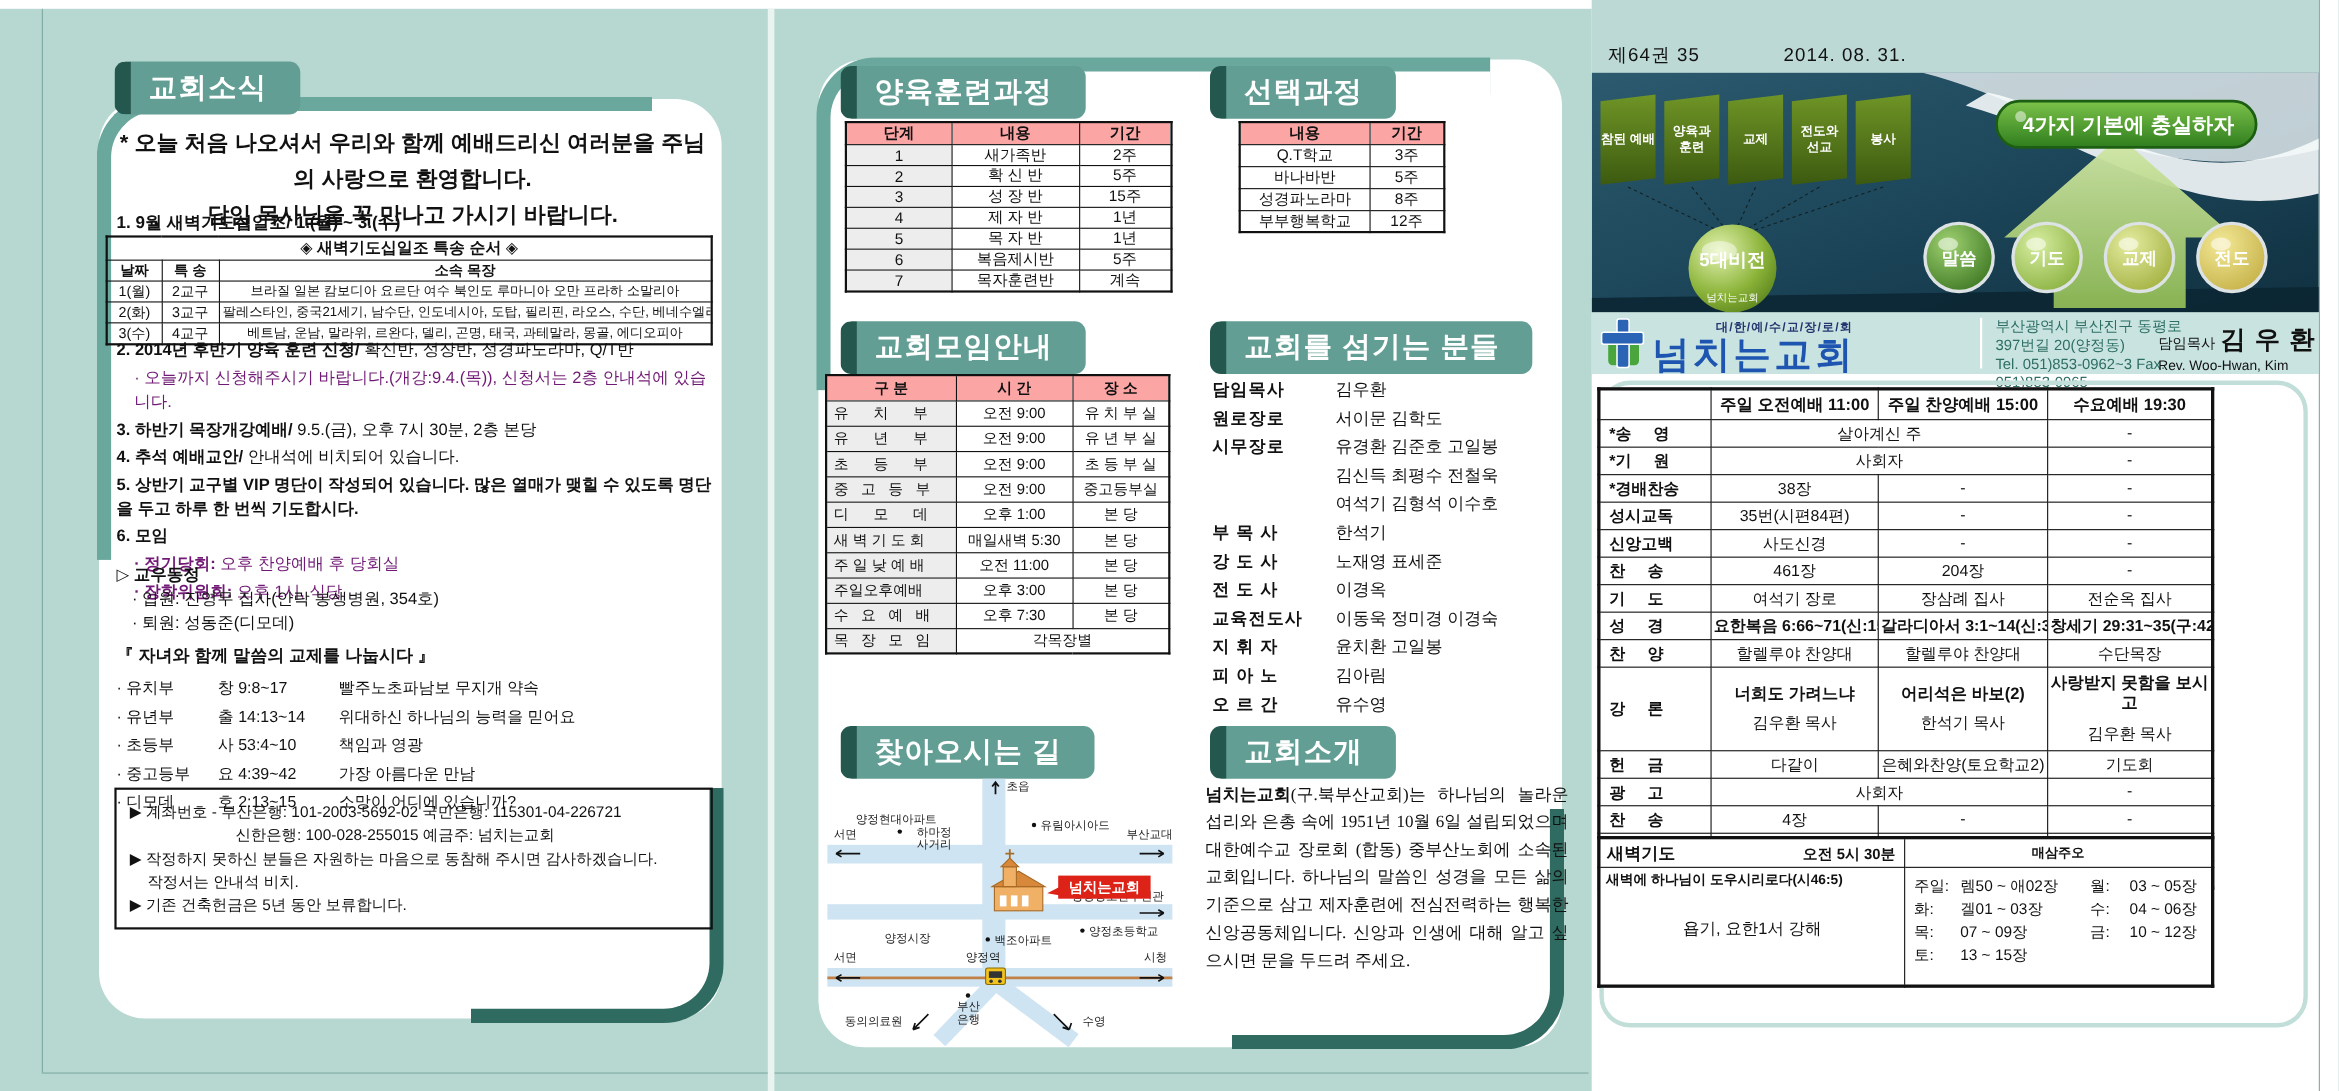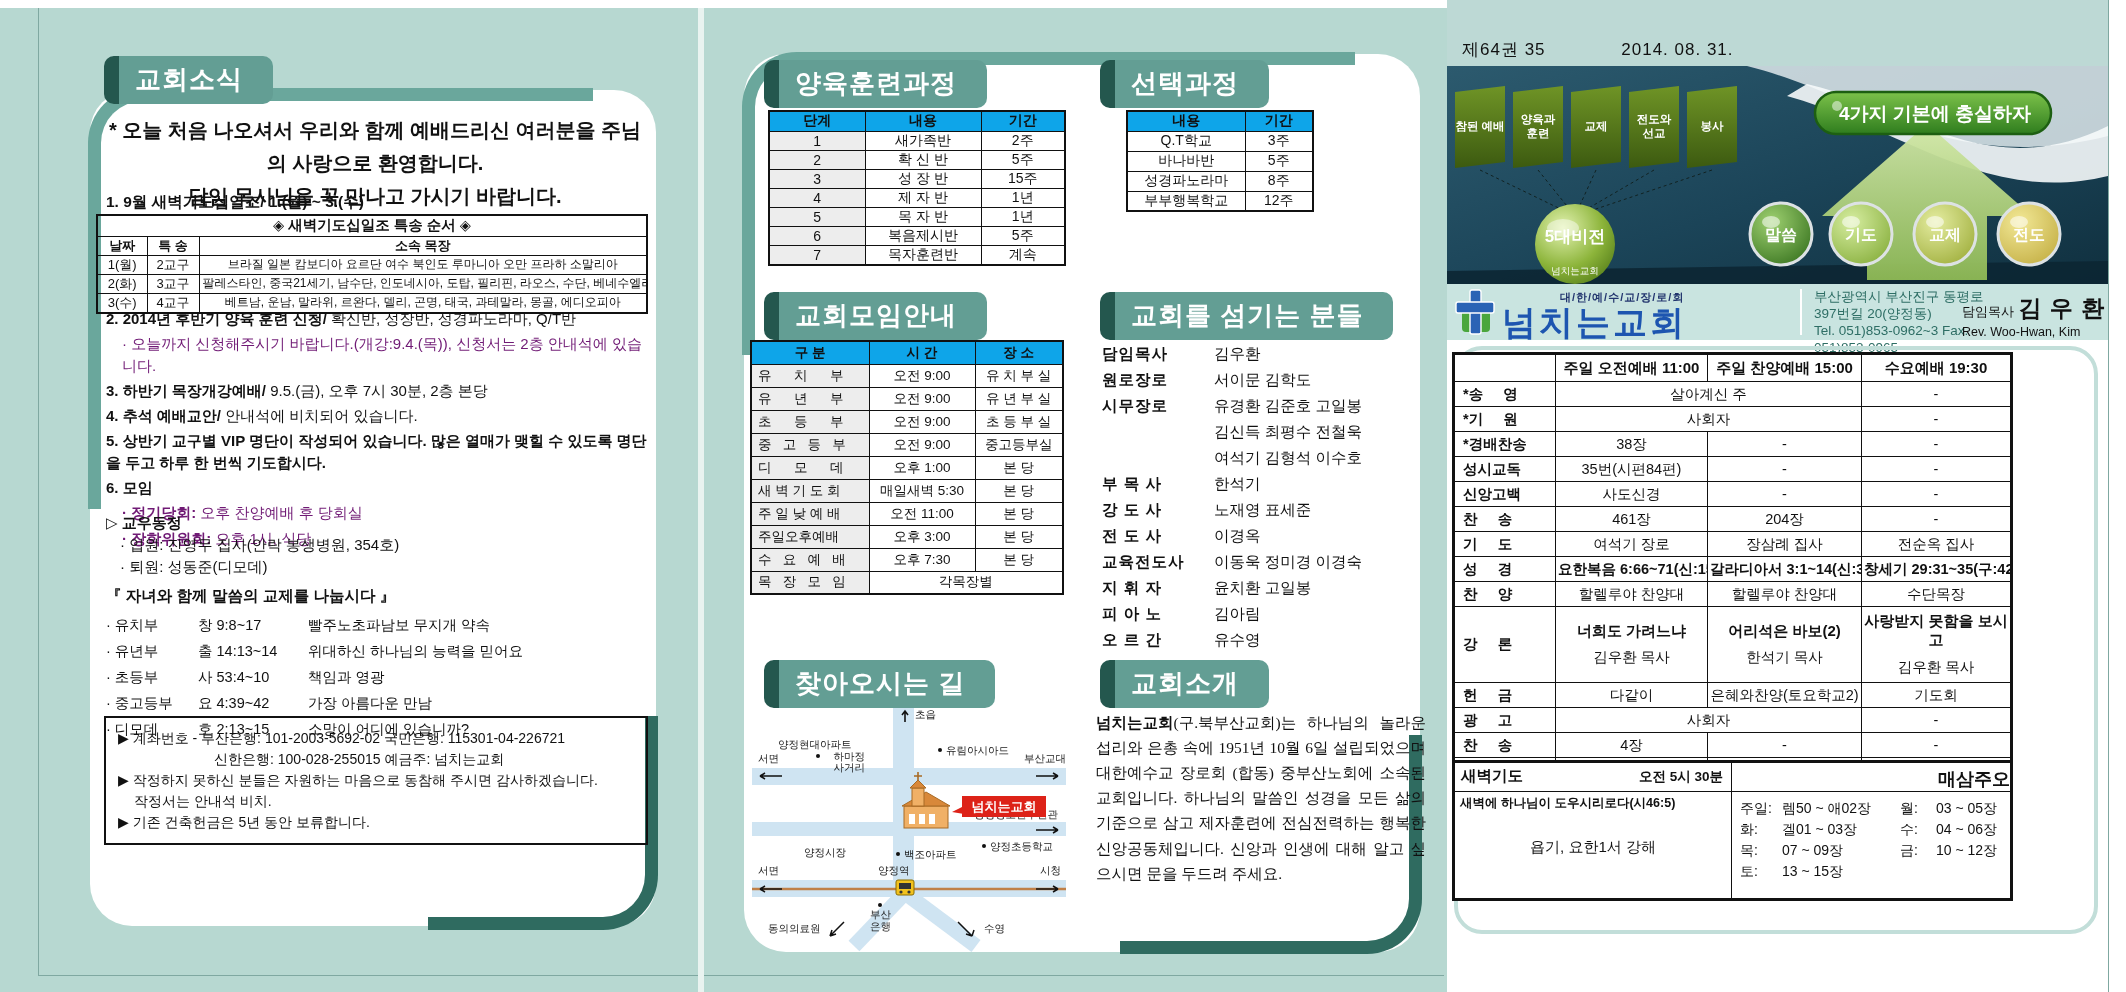--- a/index.html
+++ b/index.html
@@ -16,21 +16,21 @@
   .arc-tl{border-top:13px solid #6aa79c;border-left:13px solid #6aa79c;border-top-left-radius:55px}
   .arc-br{border-bottom:13px solid #2f6b60;border-right:13px solid #2f6b60;border-bottom-right-radius:55px}
   
   .pill{position:absolute;background:#639e94;color:#fff;font-weight:bold;font-size:26px;
         padding:6px 30px 7px 16px;border-left:15px solid #24574e;border-radius:10px;
         letter-spacing:1px;white-space:nowrap}
   
   table{border-collapse:collapse;table-layout:fixed}
   .t1{border:2.5px solid #111}
   .t1 th,.t1 td{border:1.5px solid #111;text-align:center;padding:0 3px;overflow:hidden;white-space:nowrap}
-  .hdr{background:#0ea5e9;font-weight:bold}
+  .hdr{background:#fca5a5;font-weight:bold}
   .col-gray{background:#ededed}
   
   .welcome{font-weight:bold;font-size:20px;line-height:1.65;text-align:center}
   .item-flow p{margin:0 0 4px 0;font-size:15px;line-height:1.42}
   .item-flow .sub{padding-left:16px;color:#701a75}
   .b{font-weight:bold}
   .verse-row{display:flex;font-size:14.5px;margin-bottom:7px}
   .verse-row .vd{width:92px}.verse-row .vr{width:110px}
   .acct-box{border:2.5px solid #111;font-size:14px;line-height:1.5;padding:10px 12px}
   
@@ -727,21 +727,21 @@
     </colgroup>
   <tbody>
     <tr style="height:27px">
       <td>
         <div style="display:flex;justify-content:space-between;align-items:center;padding:3px 8px 0 6px">
           <span class="b" style="font-size:15.5px">새벽기도</span>
           <span class="b" style="font-size:13.5px">오전 5시 30분</span>
         </div>
       </td>
       <td>
-        <div class="b" style="text-align:right;font-size:18px;padding-top:4px">매삼주오</div>
+        <div class="b" style="text-align:center;font-size:12px;padding-top:4px">매삼주오</div>
       </td>
     </tr>
     <tr style="height:92px">
       <td style="position:relative">
         <div class="b" style="font-size:12.5px;padding:3px 0 0 5px">새벽에 하나님이 도우시리로다(시46:5)</div>
         <div style="text-align:center;font-size:15px;margin-top:26px">욥기, 요한1서 강해</div>
       </td>
       <td>
         <div class="pair-grid" id="dawn-pairs">
             <span>주일:</span>

